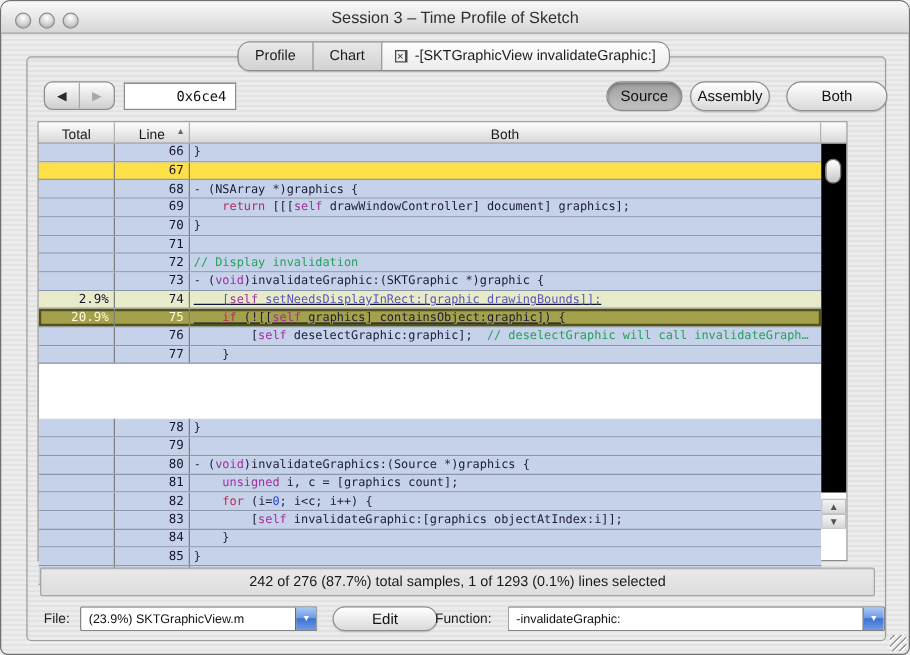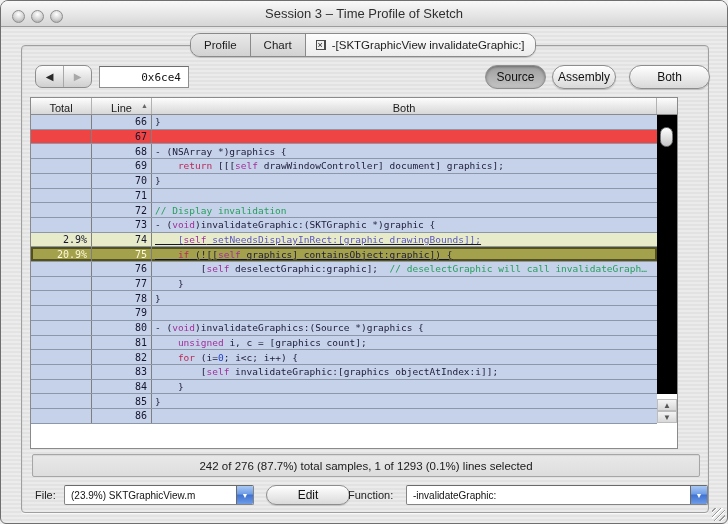--- a/index.html
+++ b/index.html
@@ -167,21 +167,21 @@
         </div>
         <div class="hcell stub"></div>
       </div>
 
       <div class="tbody">
           <div class="trow" style="background: rgb(198, 210, 233);">
             <div class="cell total"></div>
             <div class="cell line">66</div>
             <div class="cell code"><span style="color: rgb(28, 28, 58);">}</span></div>
           </div>
-          <div class="trow" style="background: #ef4444;">
+          <div class="trow" style="background: #fde047;">
             <div class="cell total"></div>
             <div class="cell line">67</div>
             <div class="cell code"></div>
           </div>
           <div class="trow" style="background: rgb(198, 210, 233);">
             <div class="cell total"></div>
             <div class="cell line">68</div>
             <div class="cell code"><span style="color: rgb(28, 28, 58);">- (NSArray *)graphics {</span></div>
           </div>
           <div class="trow" style="background: rgb(198, 210, 233);">
@@ -222,21 +222,21 @@
           <div class="trow" style="background: rgb(198, 210, 233);">
             <div class="cell total"></div>
             <div class="cell line">76</div>
             <div class="cell code"><span style="color: rgb(28, 28, 58);">        [</span><span style="color: rgb(160, 48, 156);">self</span><span style="color: rgb(28, 28, 58);"> deselectGraphic:graphic];</span><span style="color: rgb(38, 160, 94);">  // deselectGraphic will call invalidateGraph…</span></div>
           </div>
           <div class="trow" style="background: rgb(198, 210, 233);">
             <div class="cell total"></div>
             <div class="cell line">77</div>
             <div class="cell code"><span style="color: rgb(28, 28, 58);">    }</span></div>
           </div>
-          <div class="trow" style="background: rgb(198, 210, 233);">
+          <div class="trow" style="background: rgb(198, 210, 233); margin-top: 44px;">
             <div class="cell total"></div>
             <div class="cell line">78</div>
             <div class="cell code"><span style="color: rgb(28, 28, 58);">}</span></div>
           </div>
           <div class="trow" style="background: rgb(198, 210, 233);">
             <div class="cell total"></div>
             <div class="cell line">79</div>
             <div class="cell code"></div>
           </div>
           <div class="trow" style="background: rgb(198, 210, 233);">

